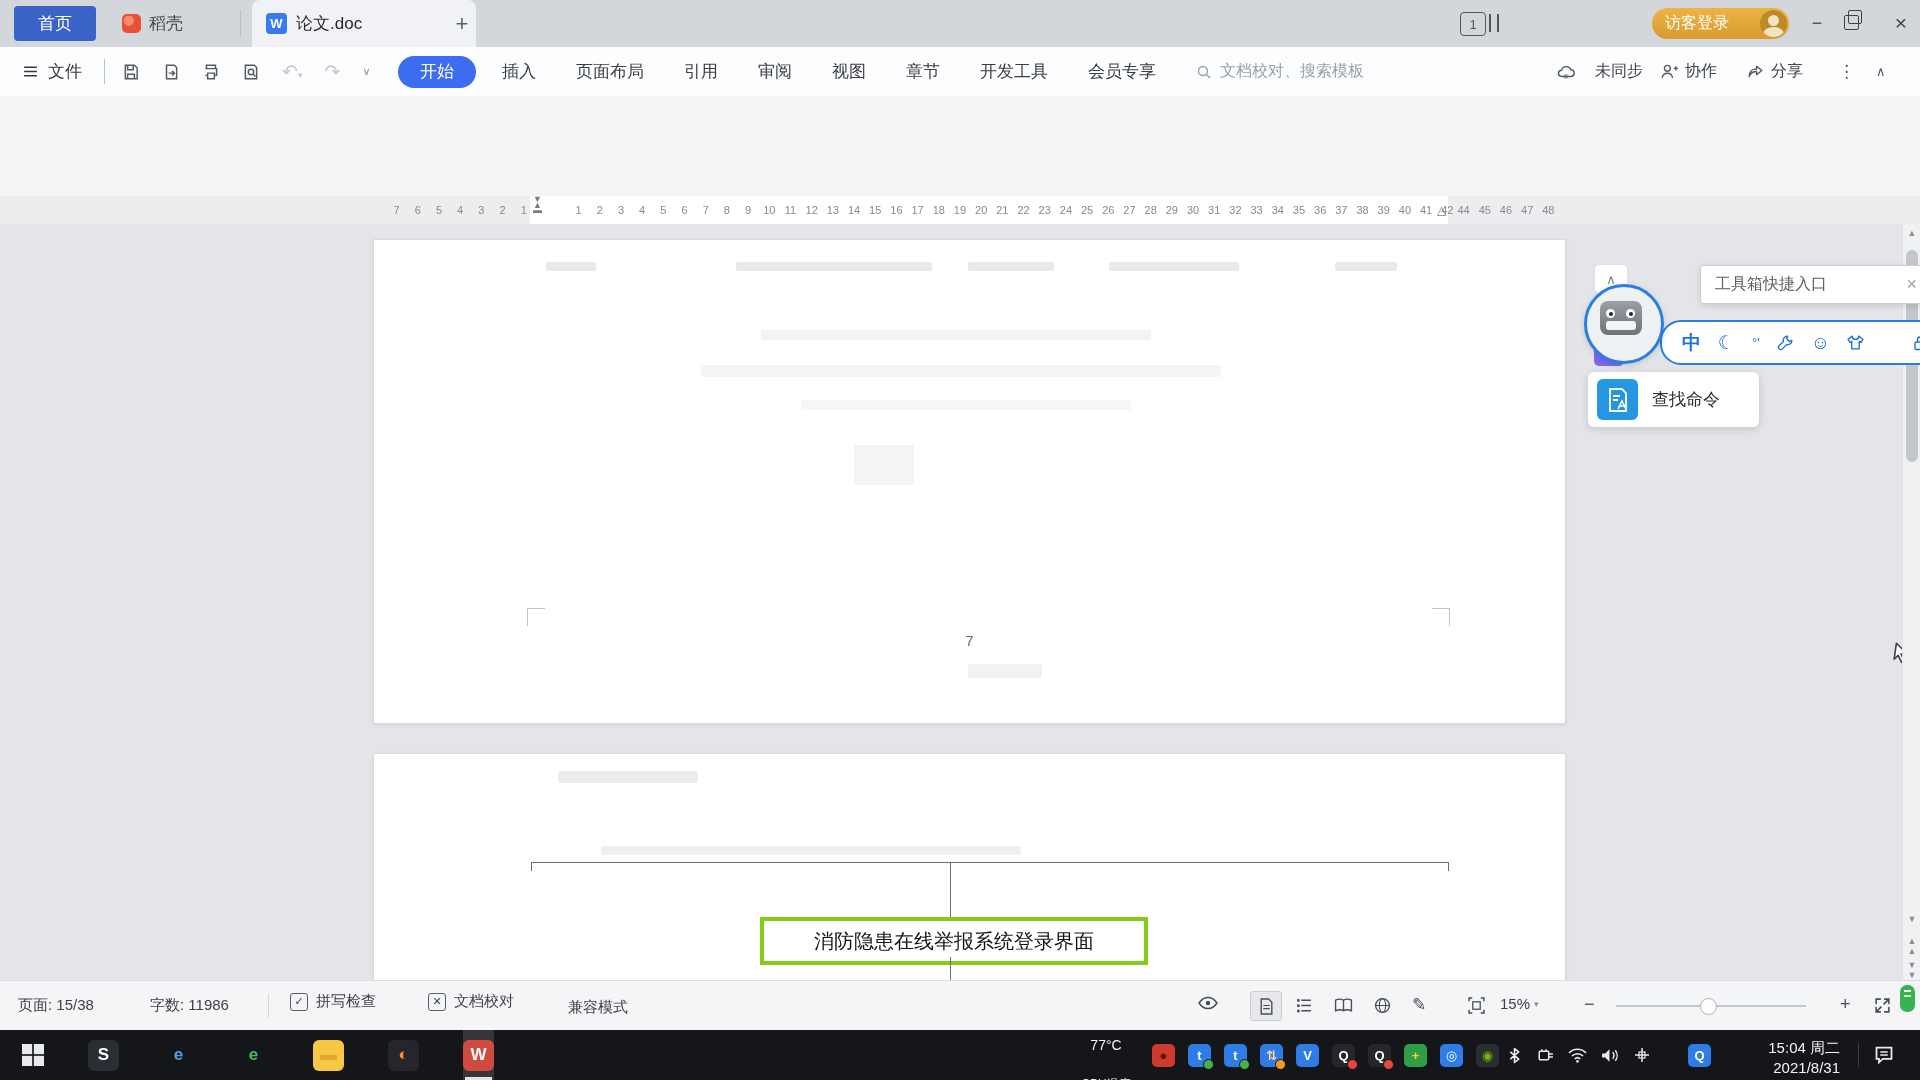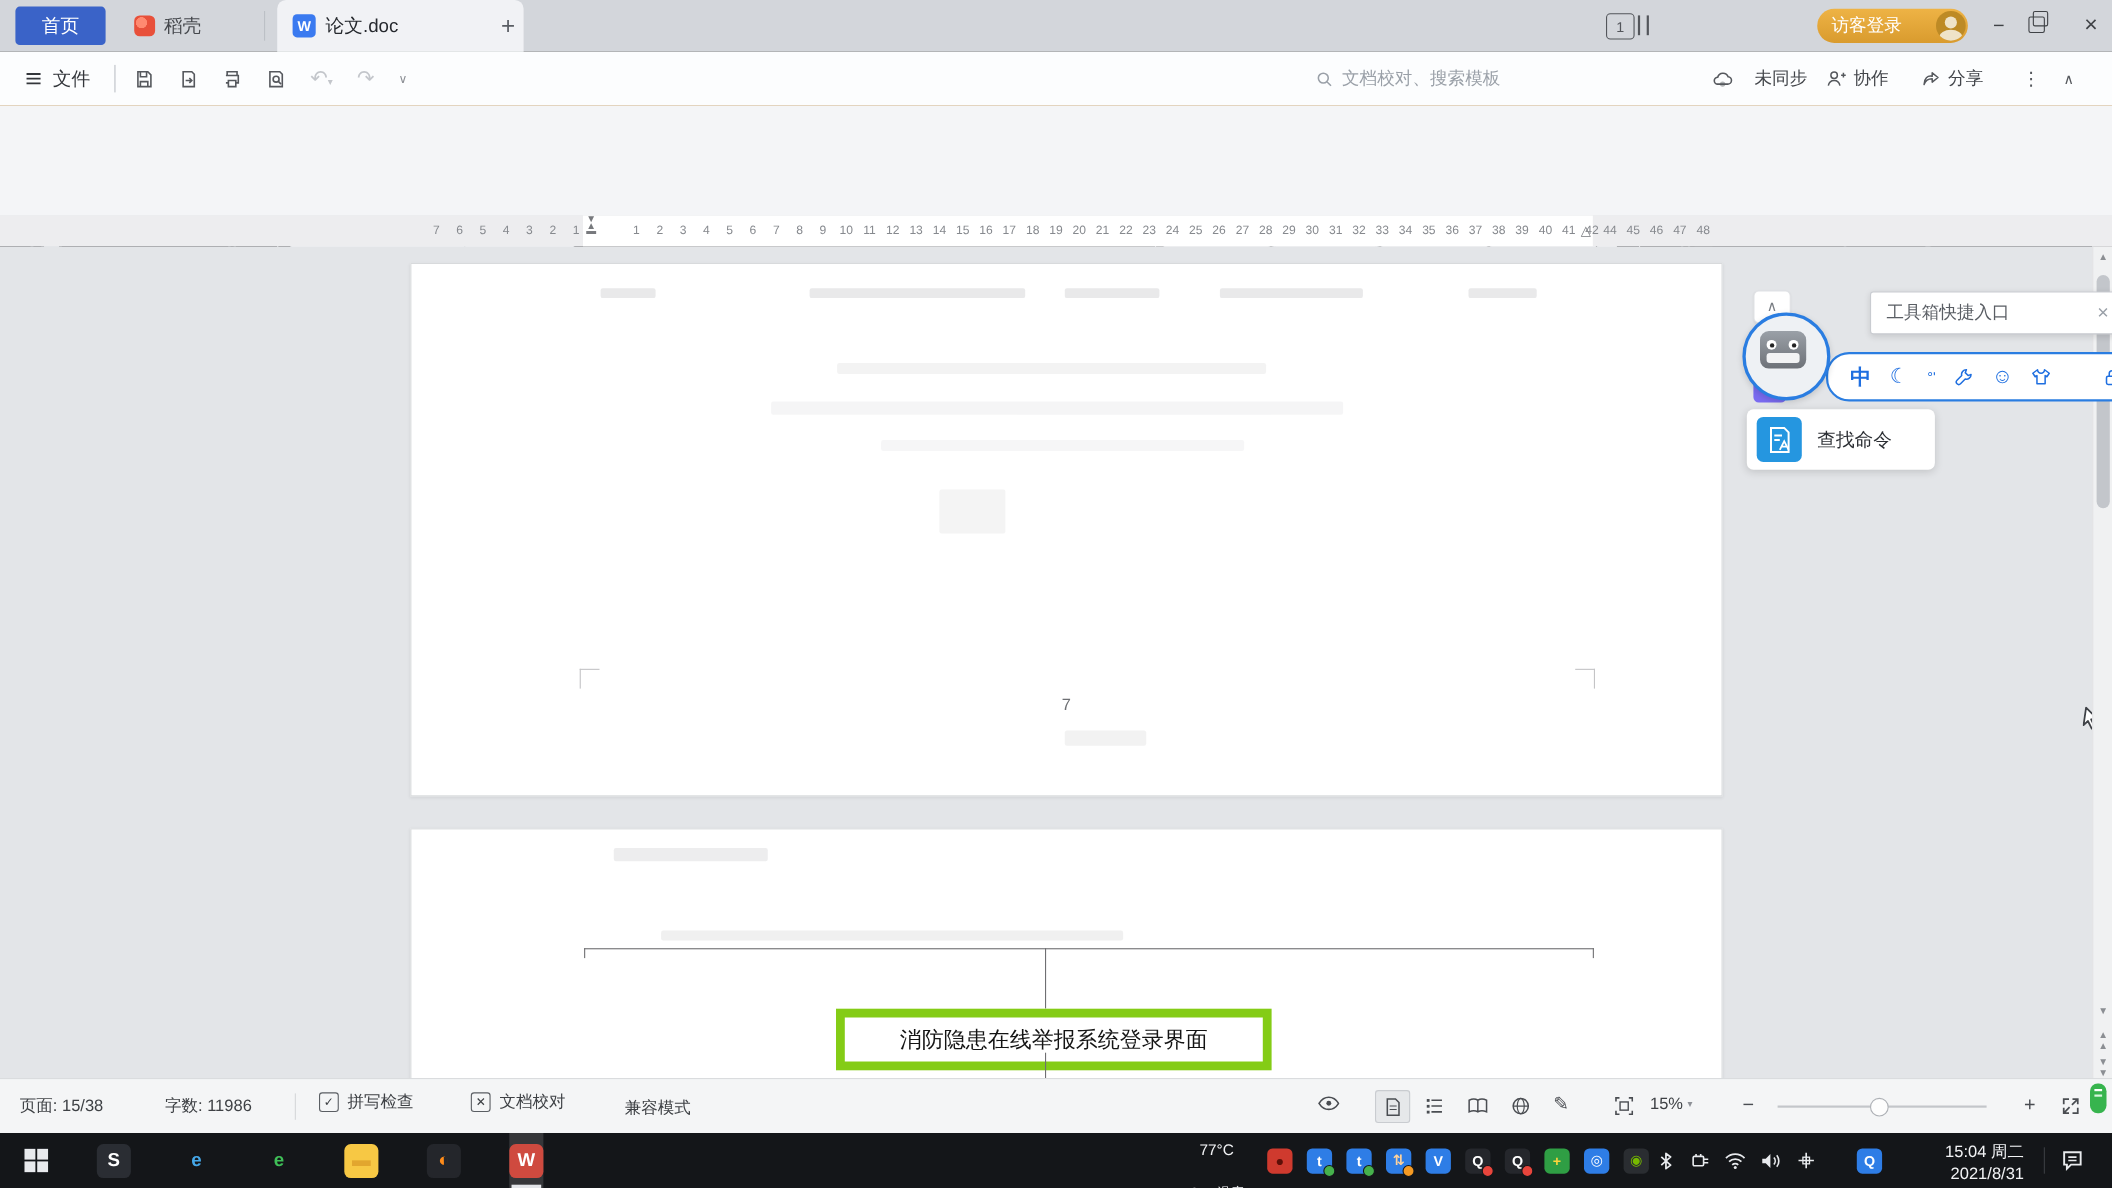--- a/index.html
+++ b/index.html
@@ -74,21 +74,21 @@
   .ruler-page{left:530px;top:0;width:918px;height:28px;background:#fff;}
   .rn{display:inline-block;width:21.2px;text-align:center;font-size:11px;color:#86898e;line-height:28px;}
   .ruler-row{top:0;height:28px;white-space:nowrap;}
 
   
   .docarea{left:0;top:224px;width:1920px;height:756px;background:#e3e5e8;overflow:hidden;}
   .page{background:#fff;border:1px solid #d8dadc;box-shadow:0 1px 3px rgba(0,0,0,.08);}
   .faint{background:#e9e9ea;border-radius:2px;}
   .cropL{width:17px;height:17px;border-left:1px solid #c4c4c6;border-top:1px solid #c4c4c6;}
   .cropR{width:17px;height:17px;border-right:1px solid #c4c4c6;border-top:1px solid #c4c4c6;}
-  .diagram-box{border:8px solid #84cc16;background:#fff;display:flex;align-items:center;justify-content:center;
+  .diagram-box{border:4px solid #84cc16;background:#fff;display:flex;align-items:center;justify-content:center;
                font-family:"Liberation Serif","DejaVu Serif",serif;font-size:20px;color:#141414;}
   .dline{background:#6f6f72;}
 
   
   .vscroll{left:1902px;top:224px;width:18px;height:756px;background:#f0f1f2;border-left:1px solid #e1e2e4;}
   .vthumb{left:3px;top:26px;width:12px;height:212px;background:#c3c6cb;border-radius:6px;}
   .sarr{width:18px;text-align:center;font-size:9px;color:#8b8e93;}
 
   
   .collapse-btn{left:1594px;top:264px;width:32px;height:28px;background:#fff;border:1px solid #e0e2e5;
@@ -330,20 +330,32 @@
       </span>
     <span>
         <svg width="18" height="18">
           <use href="#sy-preview"></use>
         </svg>
       </span>
     <span class="dis" style="font-size:19px">↶<i class="caret" style="color:#c3c6cb">▾</i></span>
     <span class="dis" style="font-size:19px">↷</span>
     <span class="caret" style="font-size:11px">∨</span>
   </div>
+  <div class="abs flex mtabs">
+
+  <span class="mtab active">开始</span>
+      <span class="mtab">插入</span>
+      <span class="mtab">页面布局</span>
+      <span class="mtab">引用</span>
+      <span class="mtab">审阅</span>
+      <span class="mtab">视图</span>
+      <span class="mtab">章节</span>
+      <span class="mtab">开发工具</span>
+      <span class="mtab">会员专享</span>
+    </div>
   <div class="abs flex msearch">
     <svg width="16" height="16" color="#9aa0a8">
         <use href="#sy-search"></use>
       </svg>
     <span>文档校对、搜索模板</span>
   </div>
   <div class="abs flex mright" style="left:1556px;gap:19px">
     <svg width="20" height="16" color="#55585d">
         <use href="#sy-cloud"></use>
       </svg>

